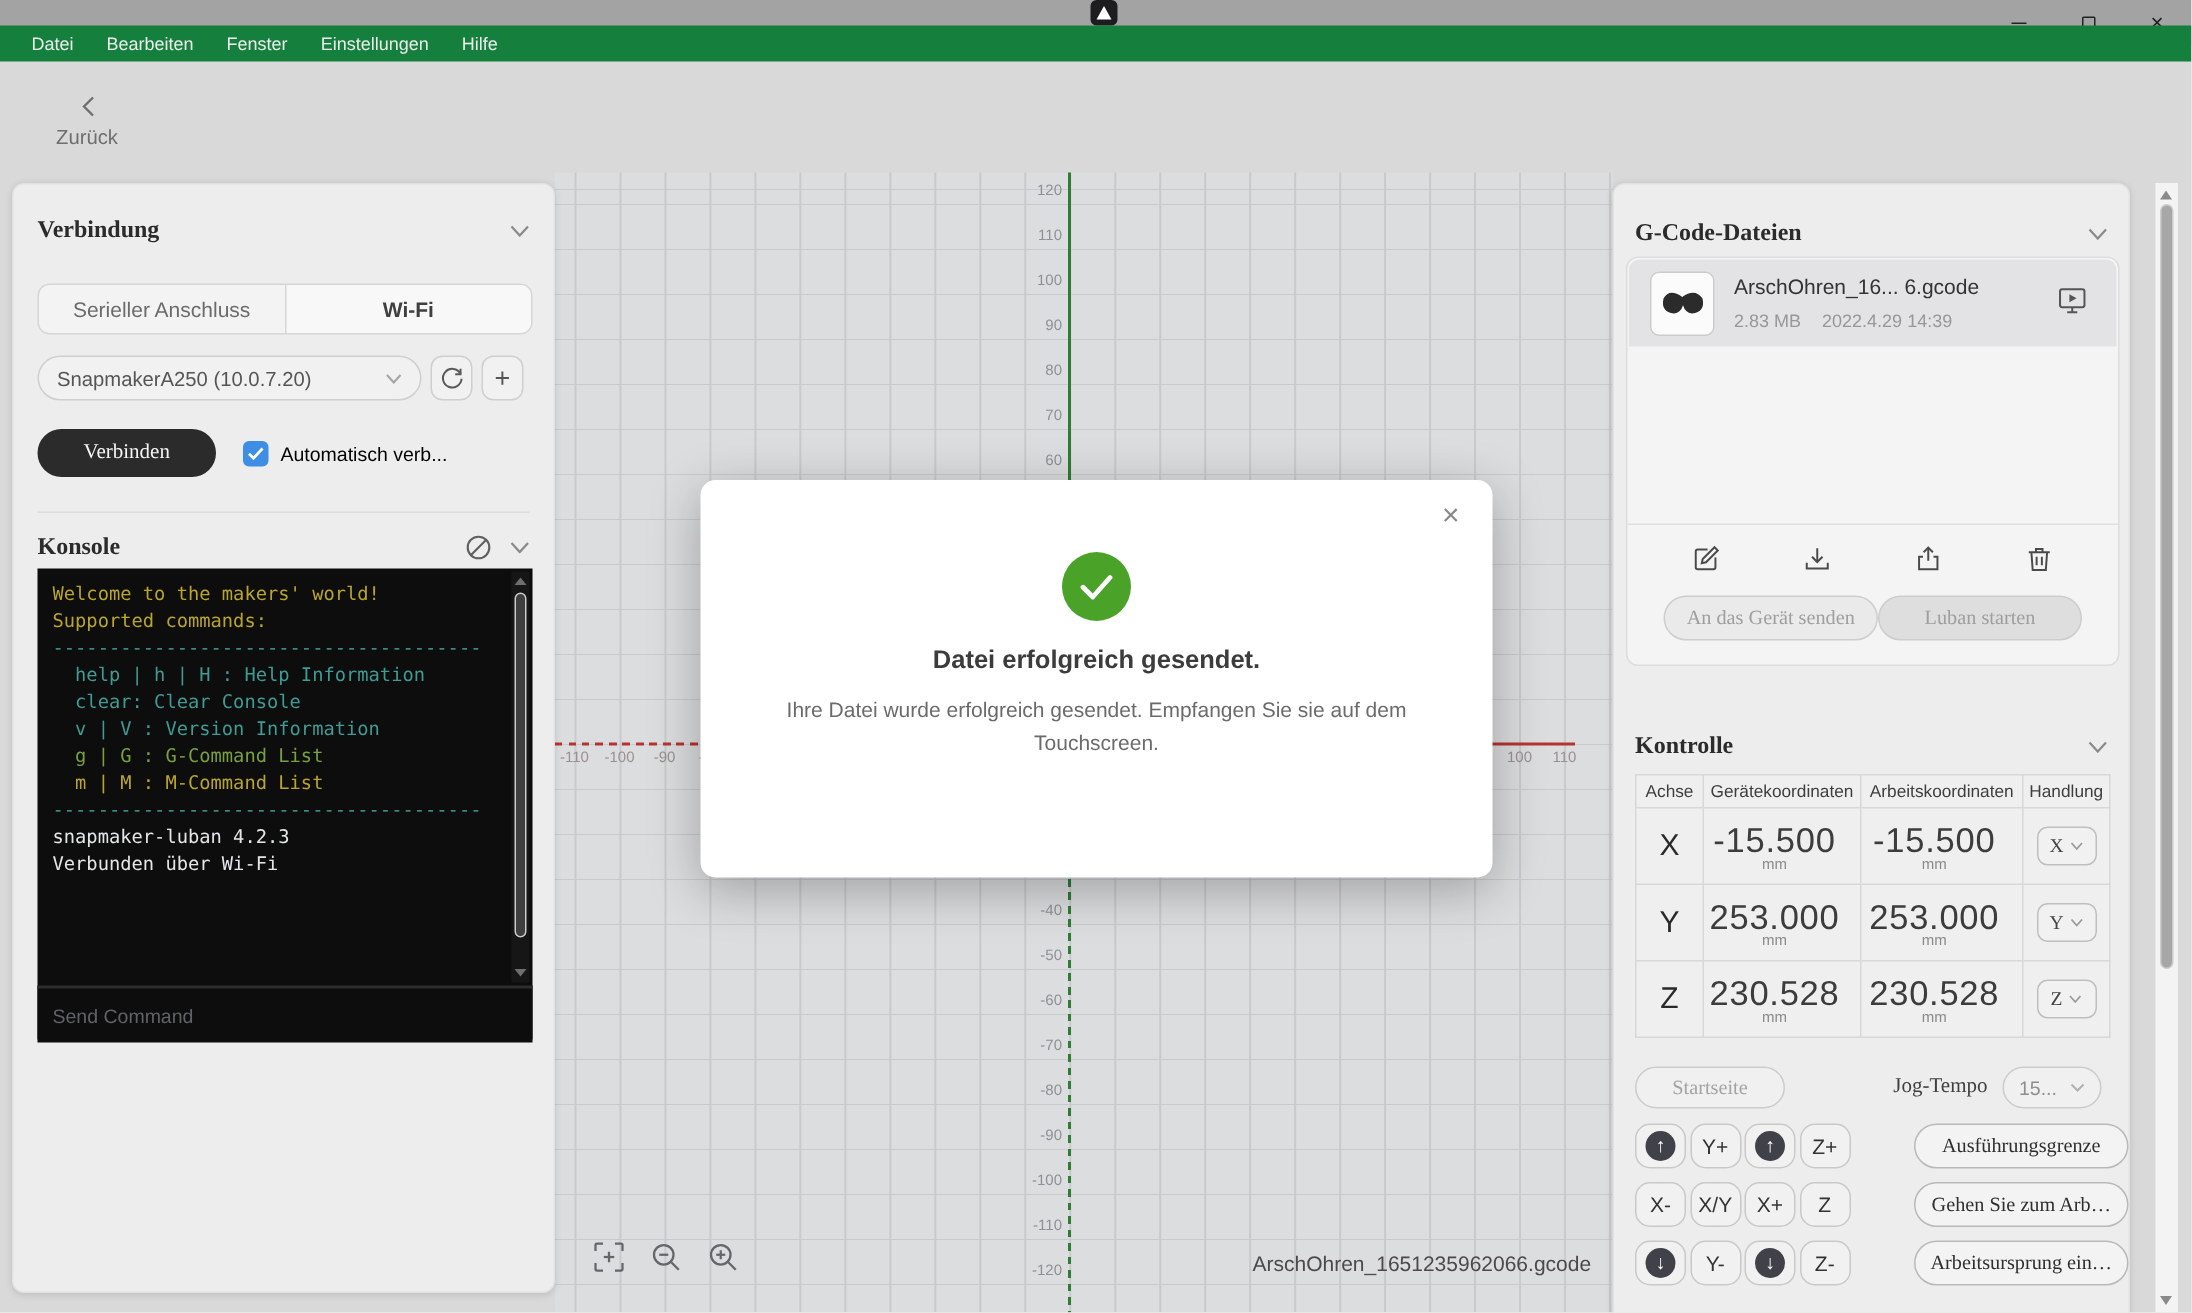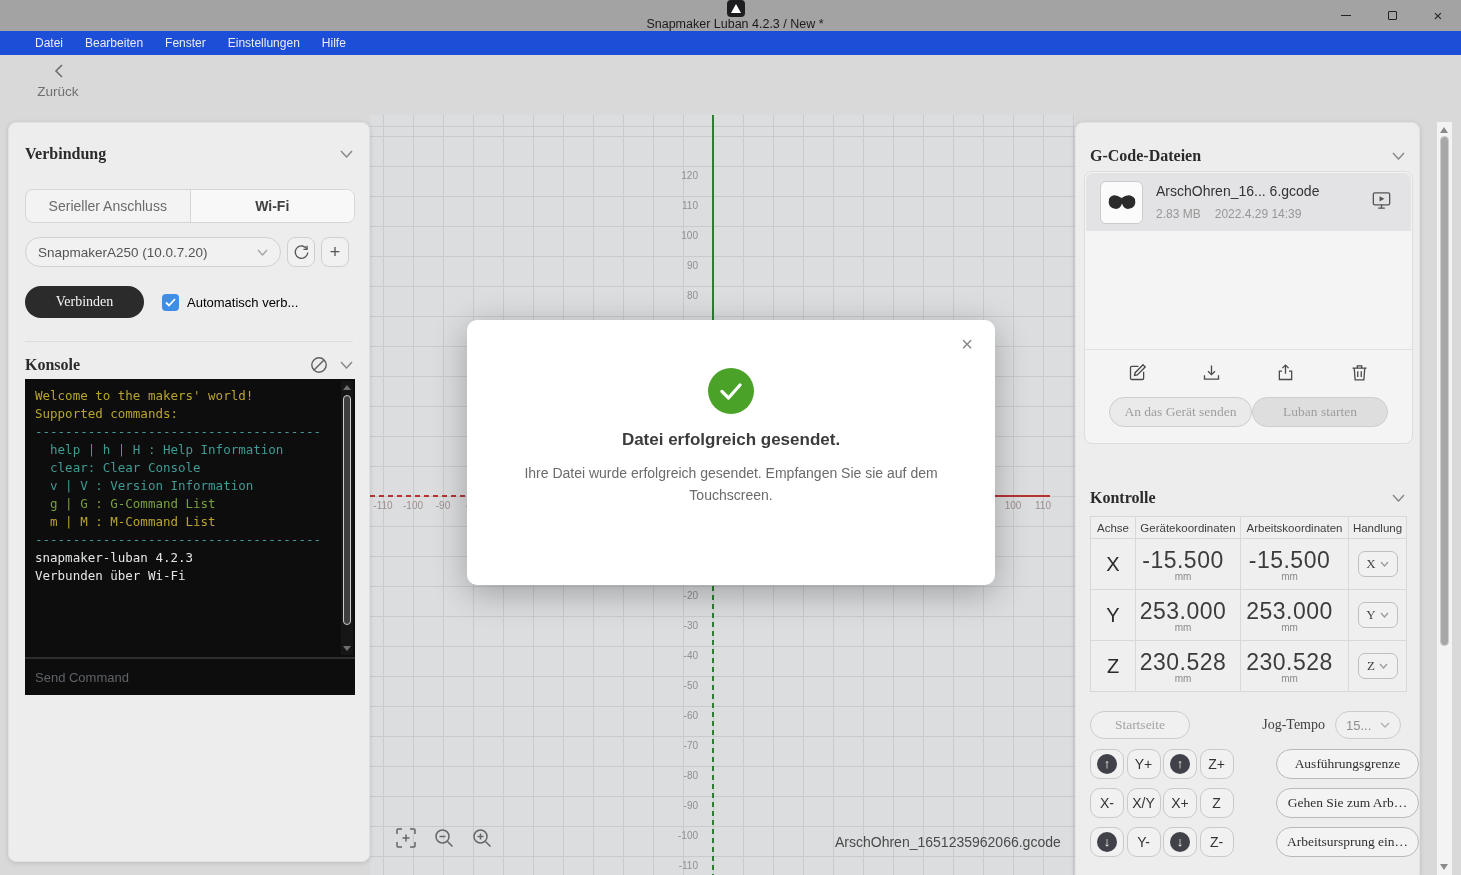--- a/index.html
+++ b/index.html
@@ -10,41 +10,41 @@
   .titlebar { position:absolute; left:0; top:0; width:1461px; height:31px; background:#a3a3a3; display:flex; align-items:center;flex-direction:column; }
   .app-icon { width:18px; height:18px; margin-left:10px; background:#1d1d20; border-radius:4px; display:flex; align-items:center; justify-content:center; }
   .title-text { margin-left:9px; font-size:12.5px; color:#1b1b1b; }
   .win-controls { position:absolute; right:0; top:0; height:31px; display:flex; }
   .win-btn { width:46px; height:31px; display:flex; align-items:center; justify-content:center; color:#222; font-size:13px; cursor:default; }
   .win-btn .bar { width:10px; height:1px; background:#222; }
   .win-btn .box { width:9px; height:9px; border:1px solid #222; border-radius:1px; }
   .win-btn.close { font-size:15px; }
 
   
-  .menubar { position:absolute; left:0; top:31px; width:1461px; height:24px; background:#1d4ed8; display:flex; align-items:center; padding-left:24px; }
+  .menubar { position:absolute; left:0; top:17px; width:1461px; height:24px; background:#15803d; display:flex; align-items:center; padding-left:10px; }
   .menu-item { color:#ececec; font-size:12px; padding:0 11px; height:24px; line-height:24px; }
 
   
   .back { position:absolute; left:28px; top:64px; width:60px; text-align:center; color:#6f6f6f; }
   .back svg { display:block; margin:0 auto 6px auto; }
   .back-label { font-size:13.5px; color:#6f6f6f; }
 
   
   .canvas { position:absolute; left:370px; top:115px; width:705px; height:760px; background:#dcddde;
     background-image:
       repeating-linear-gradient(180deg, #c9cacd 0 1px, transparent 1px 30px),
       repeating-linear-gradient(90deg, #c9cacd 0 1px, transparent 1px 30px);
     background-position:13px 21px; }
   .axis-y-solid  { position:absolute; left:342px; top:0; width:2px; height:381px; background:#2e7d32; }
   .axis-y-dashed { position:absolute; left:342px; top:381px; width:2px; height:379px;
       background:repeating-linear-gradient(180deg,#2e7d32 0 5px, transparent 5px 9px); }
   .axis-x-dashed { position:absolute; left:0; top:380px; width:343px; height:2px;
       background:repeating-linear-gradient(90deg,#b73333 0 5px, transparent 5px 9px); }
   .axis-x-solid  { position:absolute; left:343px; top:380px; width:337px; height:2px; background:#b73333; }
-  .y-tick { position:absolute; right:377px; font-size:10px; color:#8d9095;margin-top:48px; }
+  .y-tick { position:absolute; right:367px; font-size:10px; color:#8d9095; }
   .x-tick { position:absolute; top:385px; transform:translateX(-50%); font-size:10px; color:#9b8f90; }
   .canvas-controls { position:absolute; left:24px; top:711px; display:flex; gap:14px; }
   .canvas-controls svg { display:block; }
   .canvas-filename { position:absolute; left:465px; top:719px; font-size:14px; color:#4a4a4a; }
 
   
   .panel { position:absolute; background:#ededed; border:1px solid #e2e2e2; border-radius:8px; box-shadow:0 1px 5px rgba(0,0,0,.13); }
   .left-panel { left:8px; top:122px; width:362px; height:740px; }
   .right-panel { left:1075px; top:122px; width:345px; height:760px; }
   .sec-header { display:flex; align-items:center; justify-content:space-between; }

